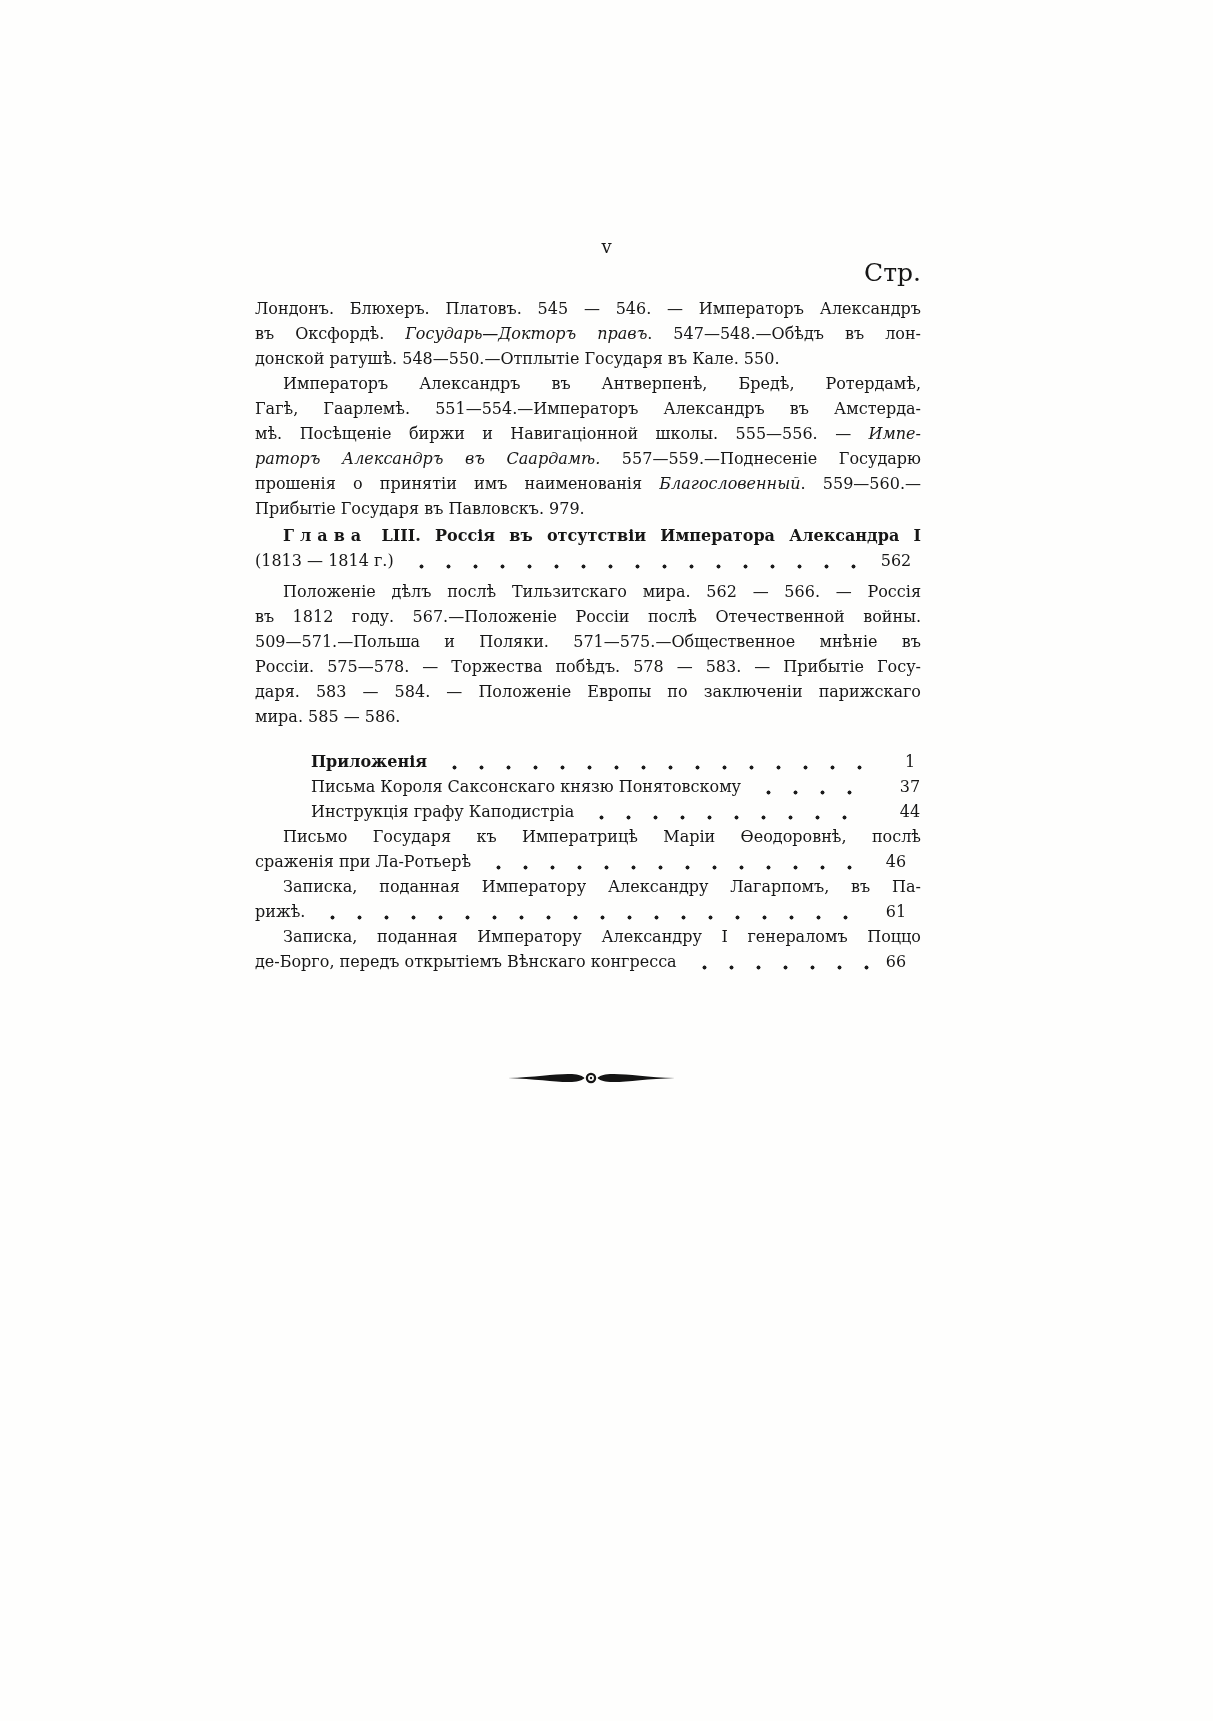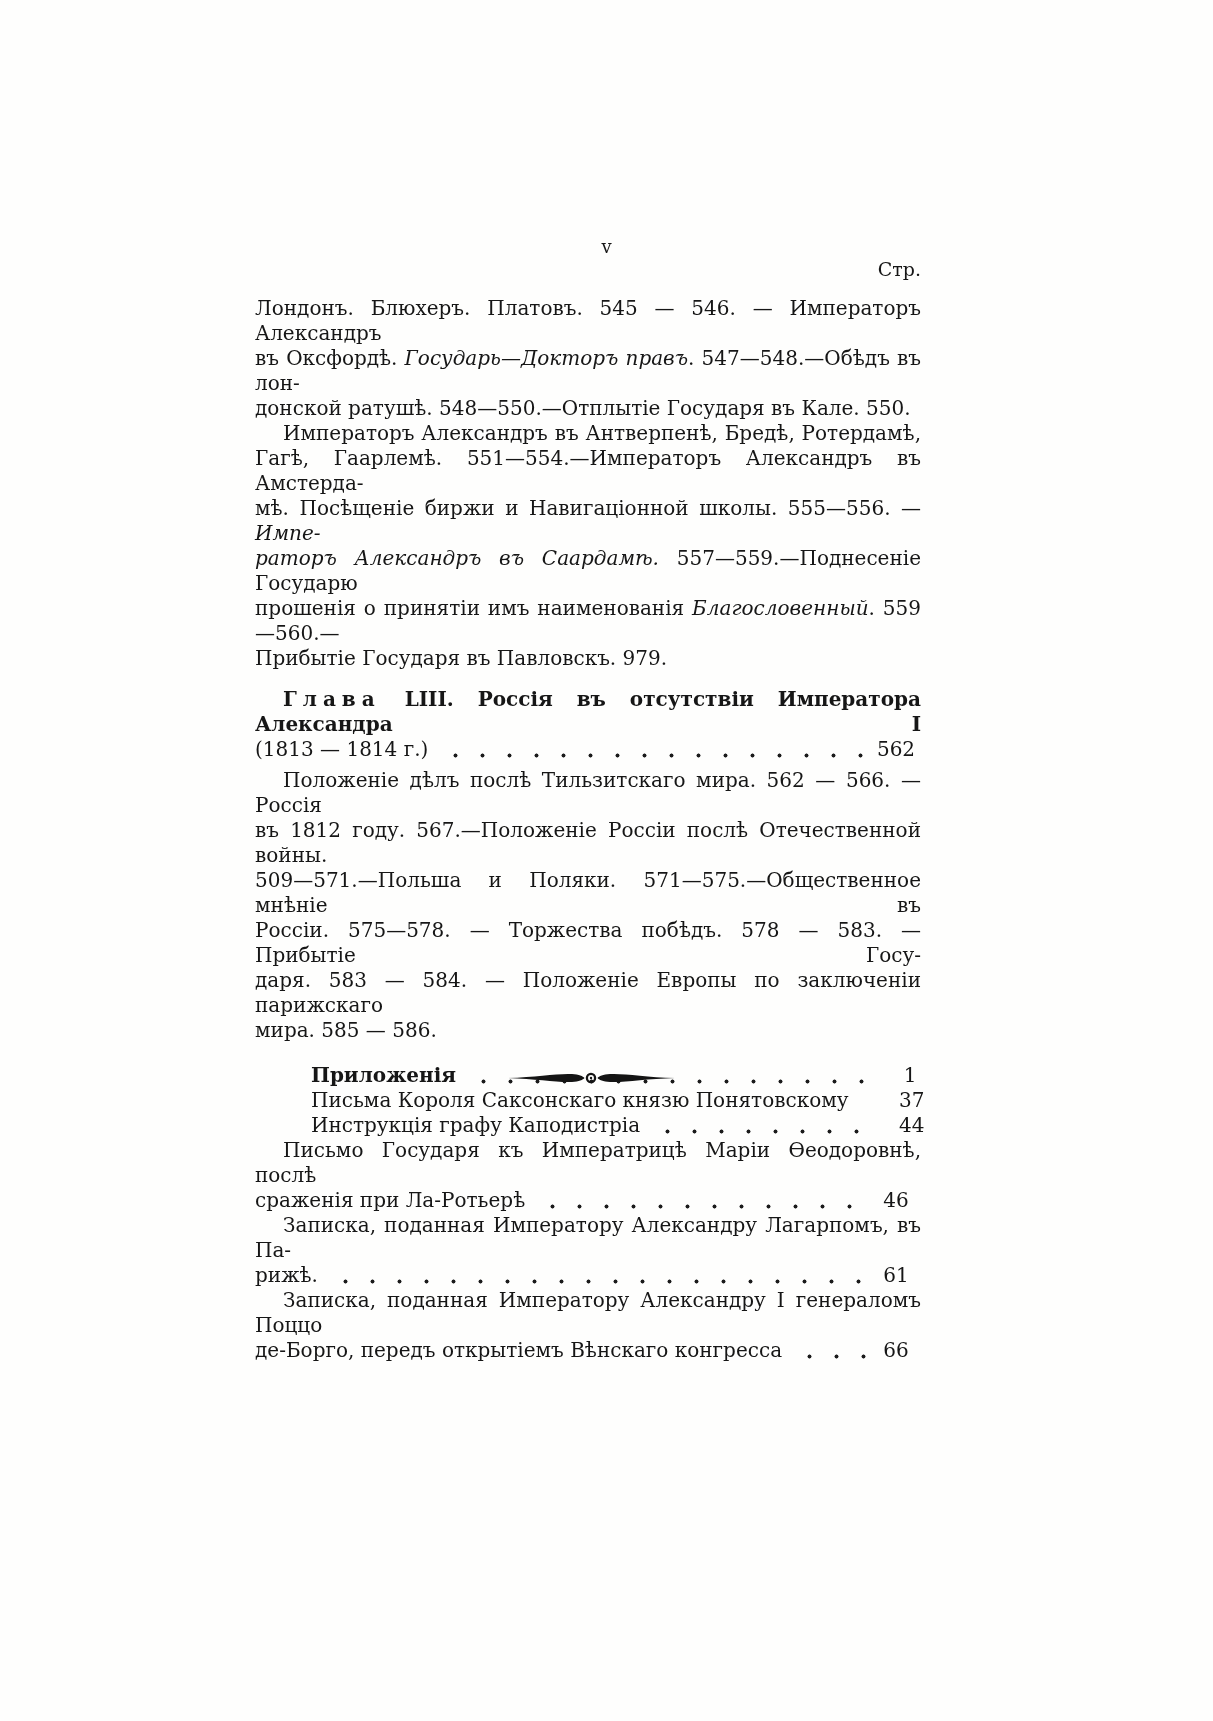--- a/index.html
+++ b/index.html
@@ -18,28 +18,28 @@
     top: 236px; left: 0; right: 0;
     text-align: center;
     font-size: 18px;
   }
   .colhead {
     position: absolute;
     top: 258px;
     left: 255px;
     width: 666px;
     text-align: right;
-    font-size: 19px;
+    font-size: 25px;
   }
   .column {
     position: absolute;
     top: 296px;
     left: 255px;
     width: 666px;
-    font-size: 20px;
+    font-size: 16px;
   }
   .ln, .row { line-height: 25px; }
   .just { text-align: justify; text-align-last: justify; }
   .ind  { text-indent: 28px; }
   .it   { font-style: italic; }
   .bold { font-weight: bold; }
   .sp   { letter-spacing: 6px; }
   .row  { display: flex; }
   .row.ind { padding-left: 28px; }
   .row .lbl { white-space: nowrap; text-align: right; }
@@ -47,21 +47,21 @@
   .leader {
     flex: 1;
     align-self: flex-end;
     height: 7px;
     margin: 0 2px 3px 14px;
     background-image: radial-gradient(circle, #1b1b1b 1.7px, rgba(0,0,0,0) 2.3px);
     background-size: 27px 7px;
     background-position: 0 50%;
     background-repeat: repeat-x;
   }
-  .gap-heading { margin-top: 16px; }
+  .gap-heading { margin-top: 2px; }
   .gap-para    { margin-top: 6px; }
   .gap-appendix{ margin-top: 20px; }
   .divider {
     position: absolute;
     top: 1068px;
     left: 506px;
     width: 170px;
     height: 20px;
   }
 </style>

